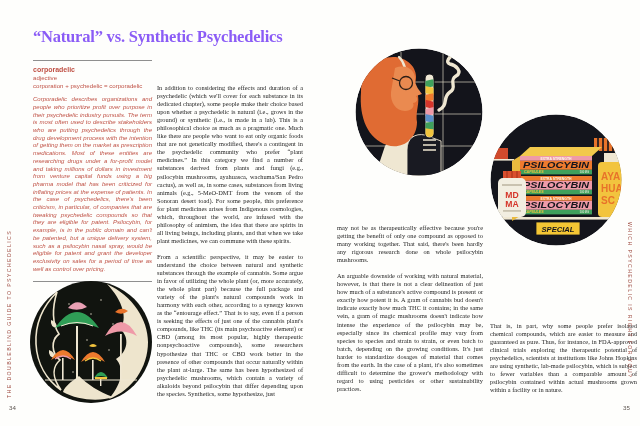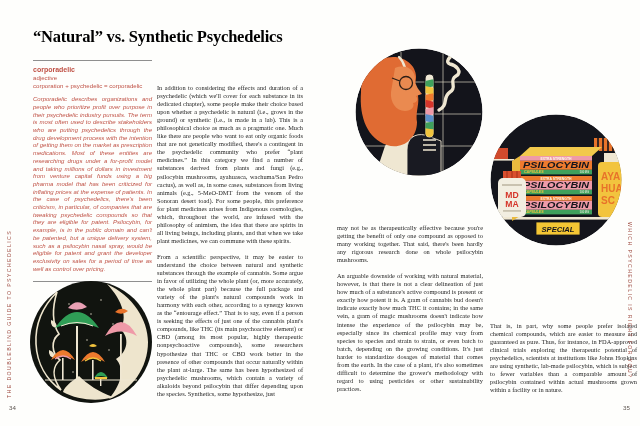--- a/index.html
+++ b/index.html
@@ -5,21 +5,21 @@
   html,body{margin:0;padding:0;}
   body{
     width:640px;height:426px;position:relative;overflow:hidden;
     background:#ffffff;font-family:"Liberation Serif",serif;
   }
   .spread{position:absolute;inset:0;background:#fefefc;}
 
   .page-title{
     position:absolute;left:33px;top:27px;width:300px;
     font-family:"Liberation Serif",serif;font-weight:700;
-    font-size:16.5px;letter-spacing:-0.2px;color:#000000;
+    font-size:16.5px;letter-spacing:-0.2px;color:#8b5cf6;
   }
 
   
   .def-block{
     position:absolute;left:33px;top:60px;width:119px;
     border-top:1.2px solid #8f8f8f;border-bottom:1.2px solid #8f8f8f;
     padding:5px 0 8px 0;color:#bf5044;
     font-family:"Liberation Sans",sans-serif;
   }
   .def-term{font-size:7px;font-weight:700;line-height:8px;}

